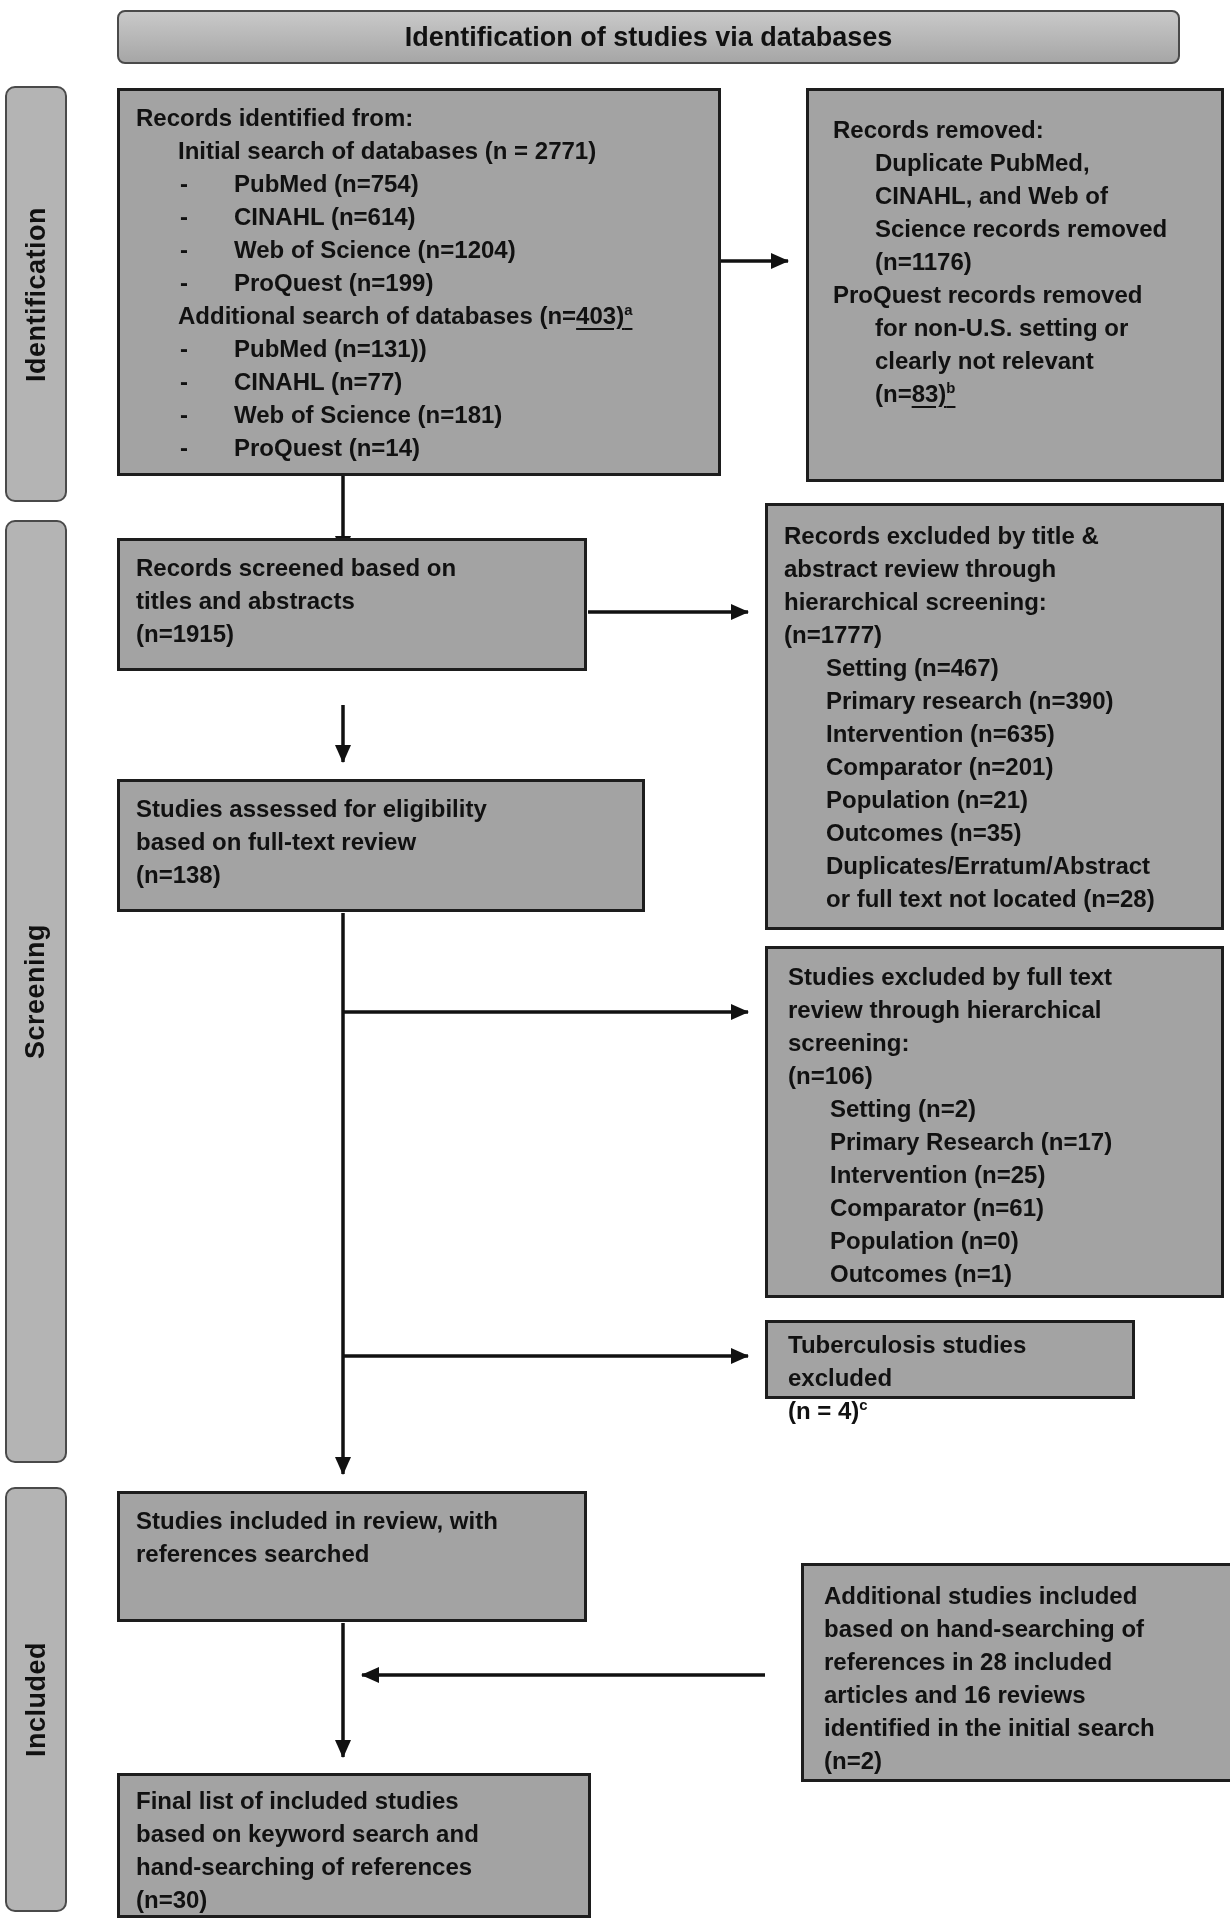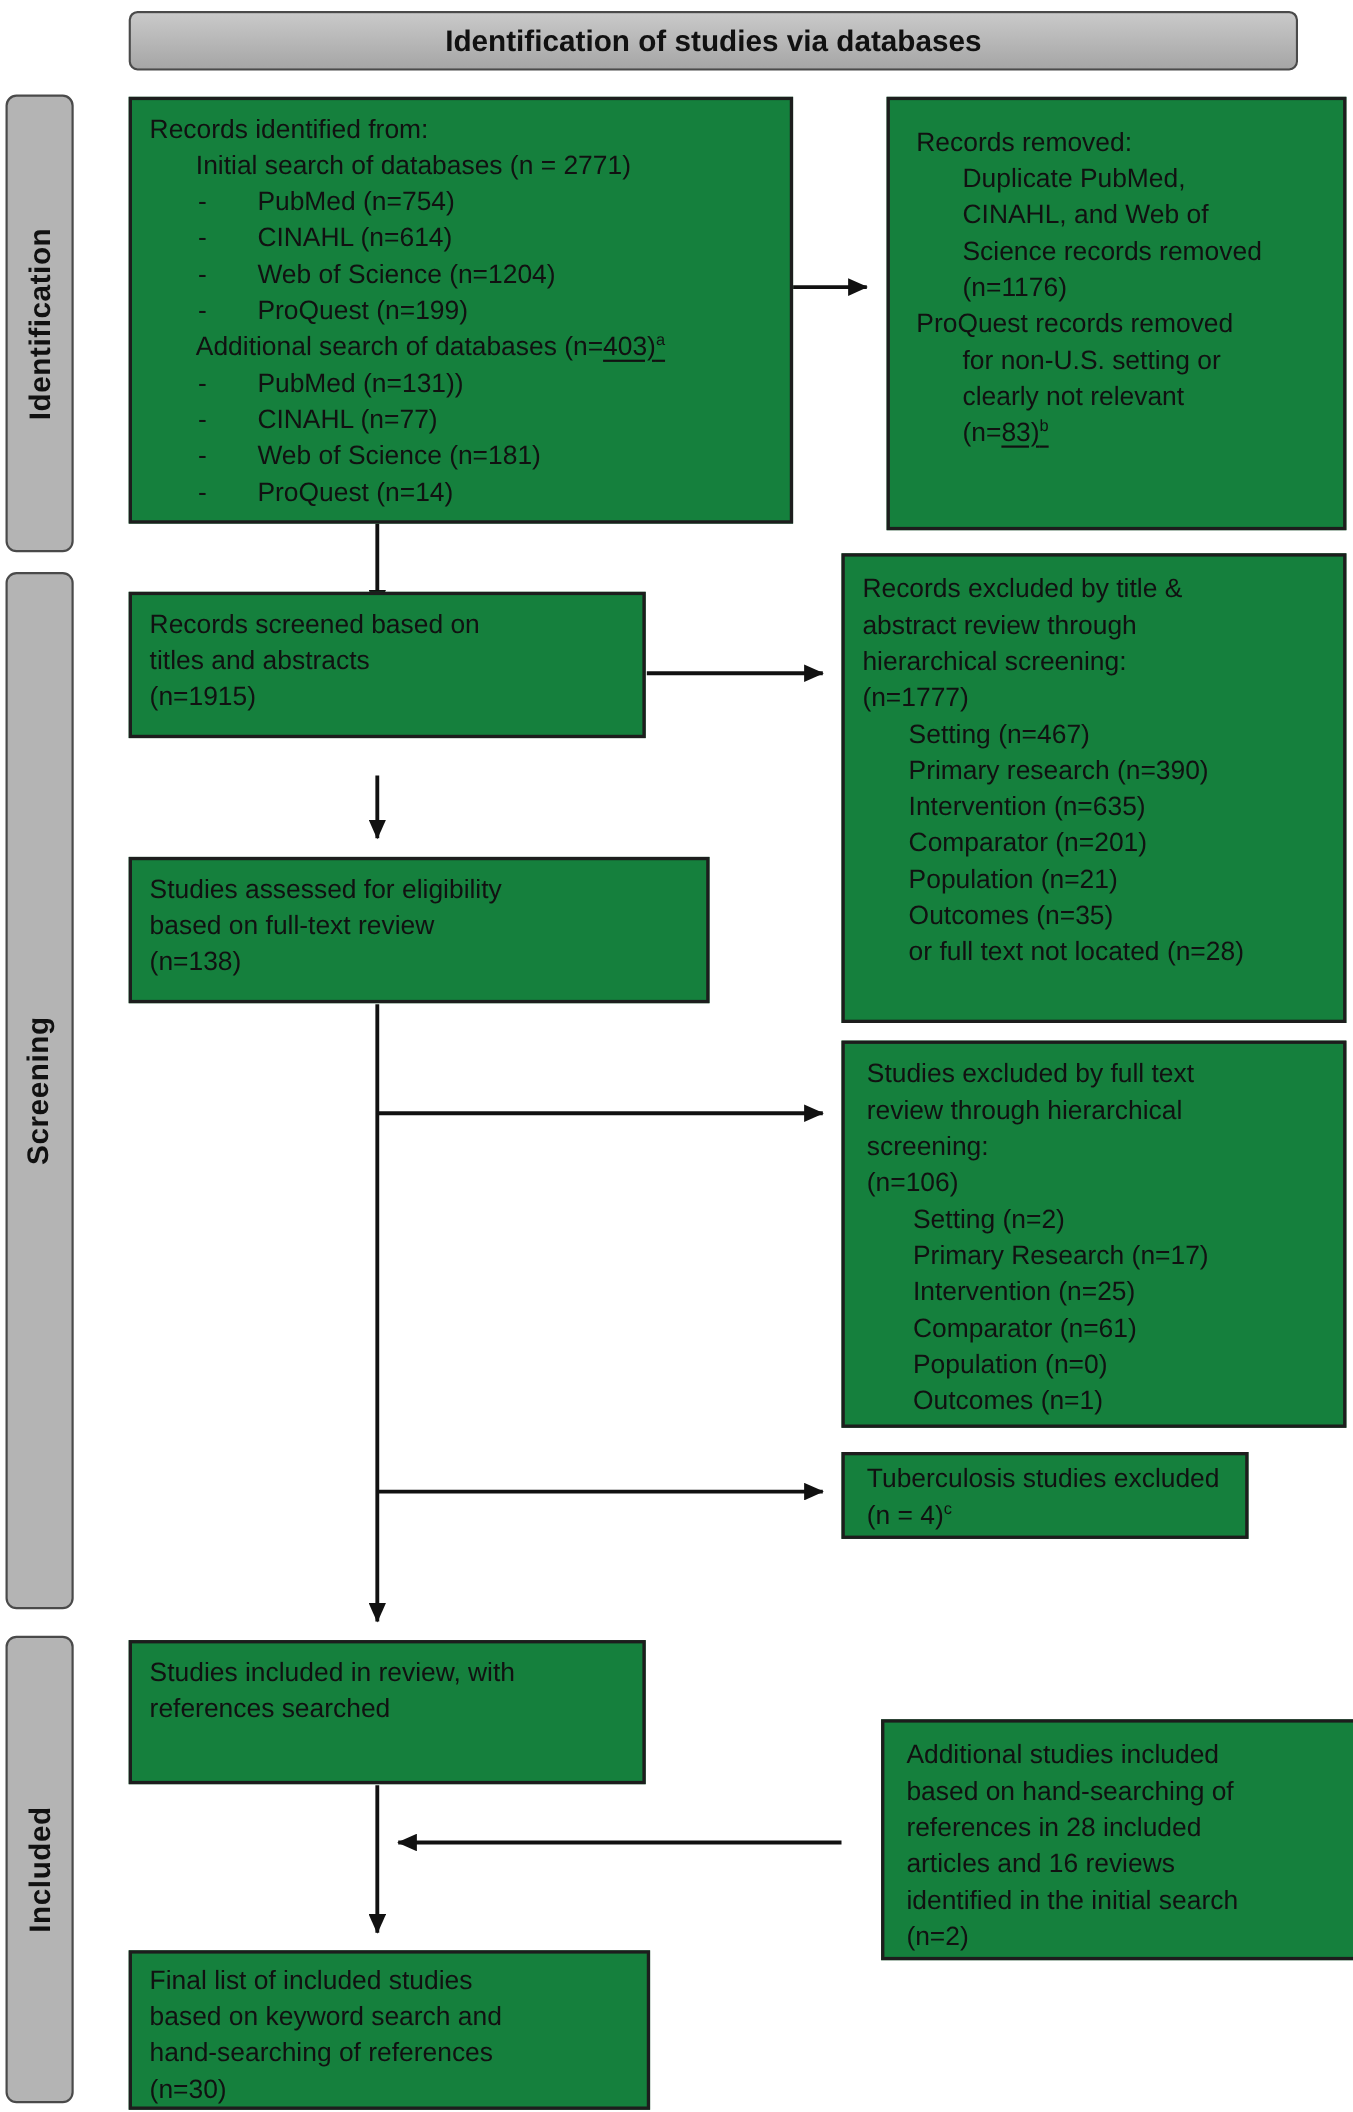--- a/index.html
+++ b/index.html
@@ -13,22 +13,22 @@
          font-weight:bold; font-size:27px; color:#111; }
 
   .band { position:absolute; background:var(--band,#b4b4b4); border:2px solid #4a4a4a; border-radius:10px;
           display:flex; align-items:center; justify-content:center; }
   .band span { transform:rotate(-90deg); white-space:nowrap; font-weight:bold; font-size:27px;
                letter-spacing:.5px; color:#111; }
   #band-ident  { left:5px; top:86px;   width:62px; height:416px; }
   #band-screen { left:5px; top:520px;  width:62px; height:943px; }
   #band-incl   { left:5px; top:1487px; width:62px; height:425px; }
 
-  .fbox { position:absolute; background:#15803d; border:3px solid #1d1d1d;
-          font-size:24px; line-height:33px; padding:10px 12px 4px 16px; }
+  .fbox { position:absolute; background:#a3a3a3; border:3px solid #1d1d1d;
+          font-size:24px; line-height:33px; padding:10px 12px 4px 16px;font-weight:bold; }
   #b1  { left:117px; top:88px;   width:604px; height:388px; }
   #b2  { left:806px; top:88px;   width:418px; height:394px; padding:22px 12px 4px 24px; }
   #b3  { left:117px; top:538px;  width:470px; height:133px; }
   #b4  { left:765px; top:503px;  width:459px; height:427px; padding-top:13px; }
   #b5  { left:117px; top:779px;  width:528px; height:133px; }
   #b6  { left:765px; top:946px;  width:459px; height:352px; padding-top:11px; padding-left:20px; }
   #b7  { left:765px; top:1320px; width:370px; height:79px;  padding-top:5px;  padding-left:20px; }
   #b8  { left:117px; top:1491px; width:470px; height:131px; }
   #b9  { left:765px; top:1563px; width:459px; height:219px; padding-top:13px; padding-left:20px;margin-left:36px; }
   #b10 { left:117px; top:1773px; width:474px; height:145px; padding-top:8px; }
@@ -139,20 +139,21 @@
       <div class="line"><span class="txt">Records excluded by title &amp;</span></div>
       <div class="line"><span class="txt">abstract review through</span></div>
       <div class="line"><span class="txt">hierarchical screening:</span></div>
       <div class="line"><span class="txt">(n=1777)</span></div>
       <div class="line ind1"><span class="txt">Setting (n=467)</span></div>
       <div class="line ind1"><span class="txt">Primary research (n=390)</span></div>
       <div class="line ind1"><span class="txt">Intervention (n=635)</span></div>
       <div class="line ind1"><span class="txt">Comparator (n=201)</span></div>
       <div class="line ind1"><span class="txt">Population (n=21)</span></div>
       <div class="line ind1"><span class="txt">Outcomes (n=35)</span></div>
+      <div class="line ind1"><span class="txt">Duplicates/Erratum/Abstract</span></div>
       <div class="line ind1"><span class="txt">or full text not located (n=28)</span></div>
     </div>
 
   <div class="fbox" id="b5">
       <div class="line"><span class="txt">Studies assessed for eligibility</span></div>
       <div class="line"><span class="txt">based on full-text review</span></div>
       <div class="line"><span class="txt">(n=138)</span></div>
     </div>
 
   <div class="fbox" id="b6">

